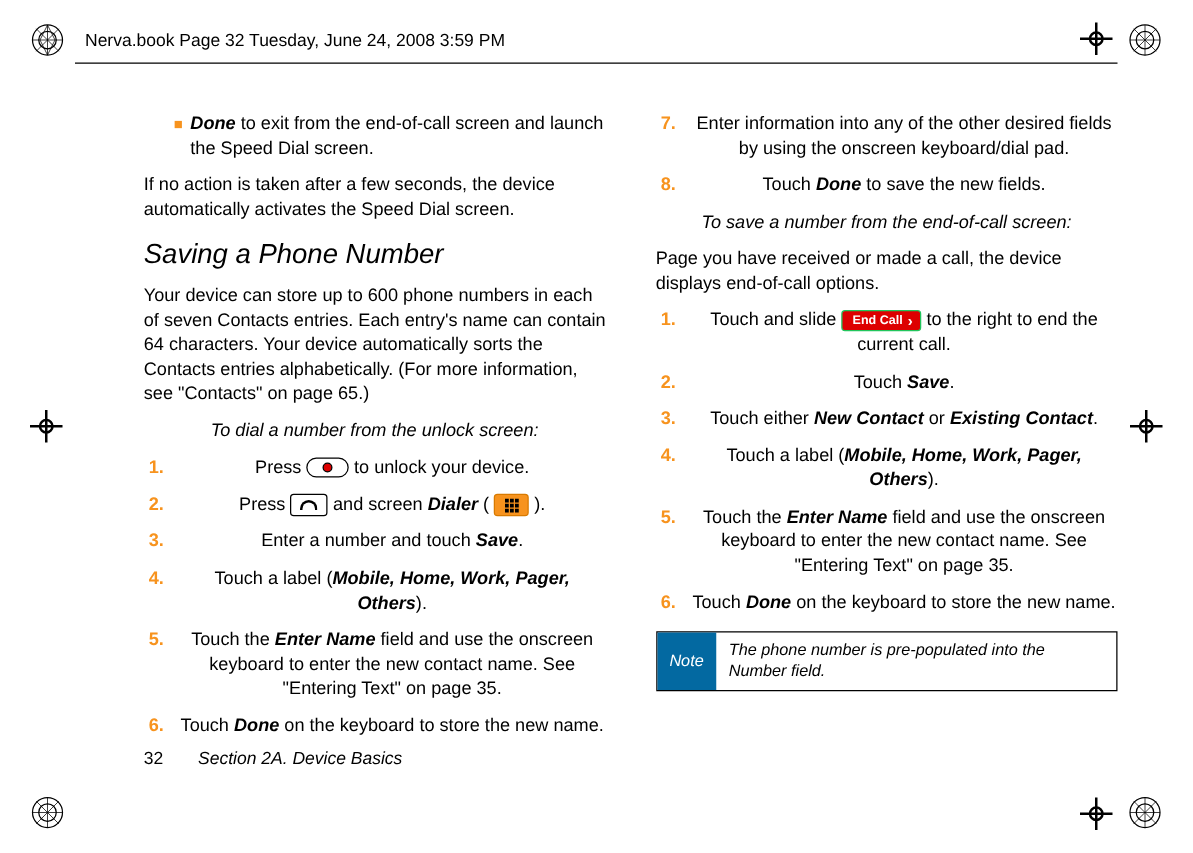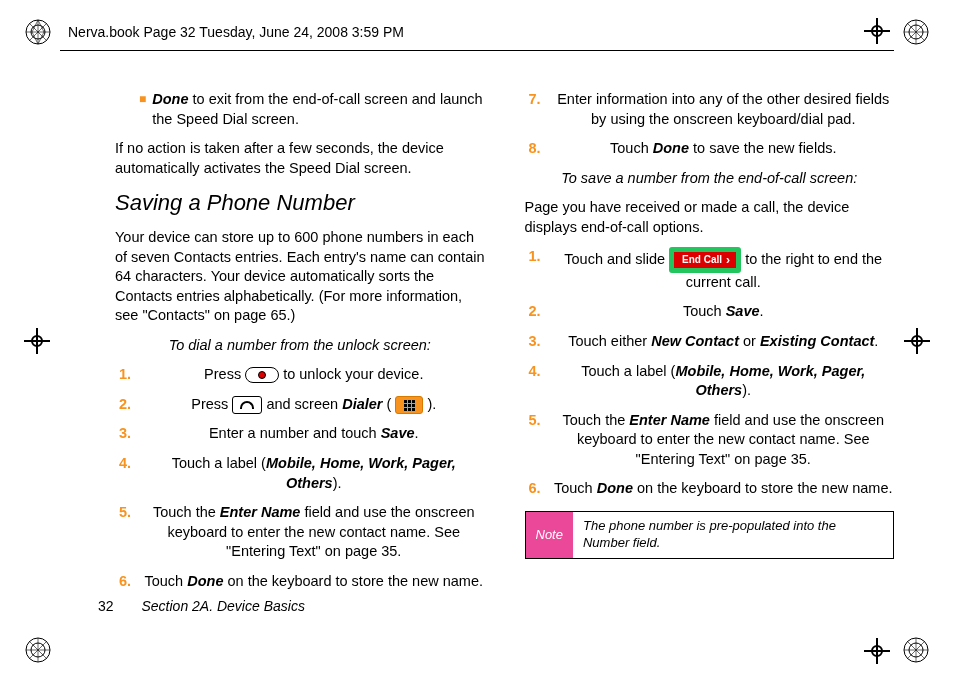--- a/index.html
+++ b/index.html
@@ -49,29 +49,29 @@
     border:1px solid #000; background:#fff; font-size:10px; line-height:1; position:relative; }
   .pill { width:34px; height:16px; border-radius:8px; }
   .pill .dot { width:8px; height:8px; border-radius:50%; background:#d00; border:1px solid #000; }
   .key-sq { width:30px; height:18px; border-radius:3px; }
   .phone-arc { display:inline-block; width:14px; height:8px; border:2px solid #000; border-bottom:none; border-radius:10px 10px 0 0; position:relative; top:0; }
   .orange-key { width:28px; height:18px; border-radius:3px; background:#f7931e; border-color:#d87a00; display:inline-flex; align-items:center; justify-content:center; }
   .orange-key .grid { display:grid; grid-template-columns:repeat(3,3px); grid-template-rows:repeat(3,3px); gap:1px; }
   .orange-key .grid span { background:#000; }
 
   .endcall-chip { display:inline-flex; align-items:center; gap:4px; vertical-align:middle;
-    background:#d00; color:#fff; border:5px solid #22c55e; border-radius:3px; padding:1px 6px 1px 8px;
+    background:#d00; color:#fff; border:1px solid #22c55e; border-radius:3px; padding:1px 6px 1px 8px;
     font-size:10px; font-weight:bold; }
   .endcall-chip::after { content:"›"; color:#fff; font-size:12px; line-height:1; }
 
   .note-box { display:flex; border:1px solid #000; margin-top:12px; font-size:13px; }
-  .note-label { background:#ec4899; color:#fff; font-style:italic; padding:8px 10px; display:flex; align-items:center; }
+  .note-label { background:#0369a1; color:#fff; font-style:italic; padding:8px 10px; display:flex; align-items:center; }
   .note-text { padding:6px 10px; font-style:italic; flex:1; line-height:1.3; }
 
-  .footer { position:absolute; left:98px; bottom:68px; font-size:14px; font-style:italic; }
+  .footer { position:absolute; left:115px; bottom:68px; font-size:14px; font-style:italic; }
   .footer .pg { font-weight:normal; font-style:normal; margin-right:24px; }
 </style>
 </head>
 <body>
 
 <div class="rosette ros-tl">
     <svg viewBox="0 0 28 28">
       <circle cx="14" cy="14" r="12" fill="none" stroke="#000"></circle>
       <circle cx="14" cy="14" r="7" fill="none" stroke="#000"></circle>
       <g stroke="#000" stroke-width="0.6">

